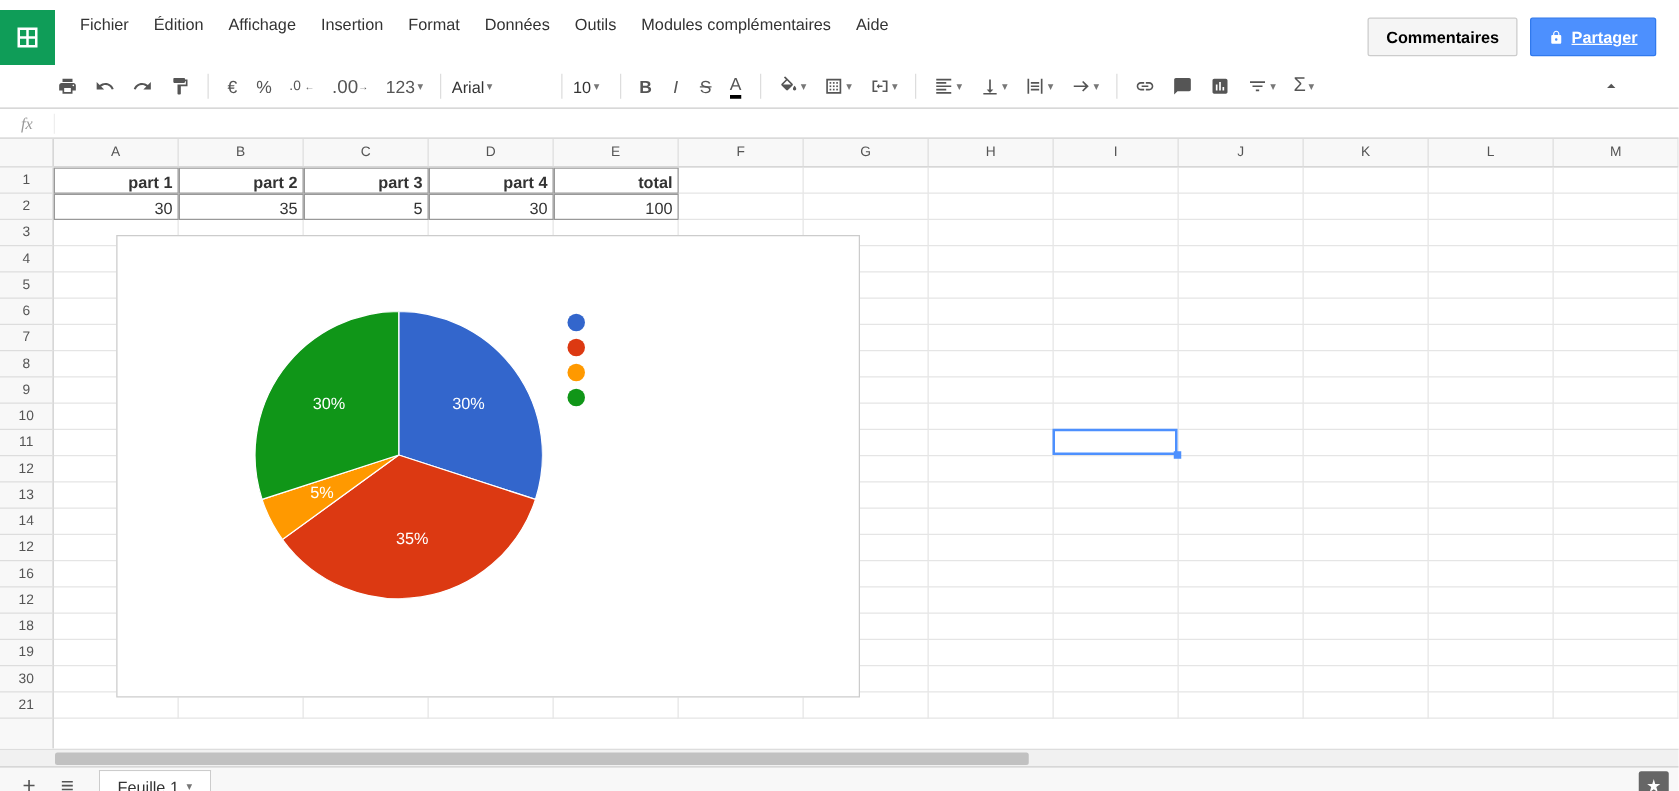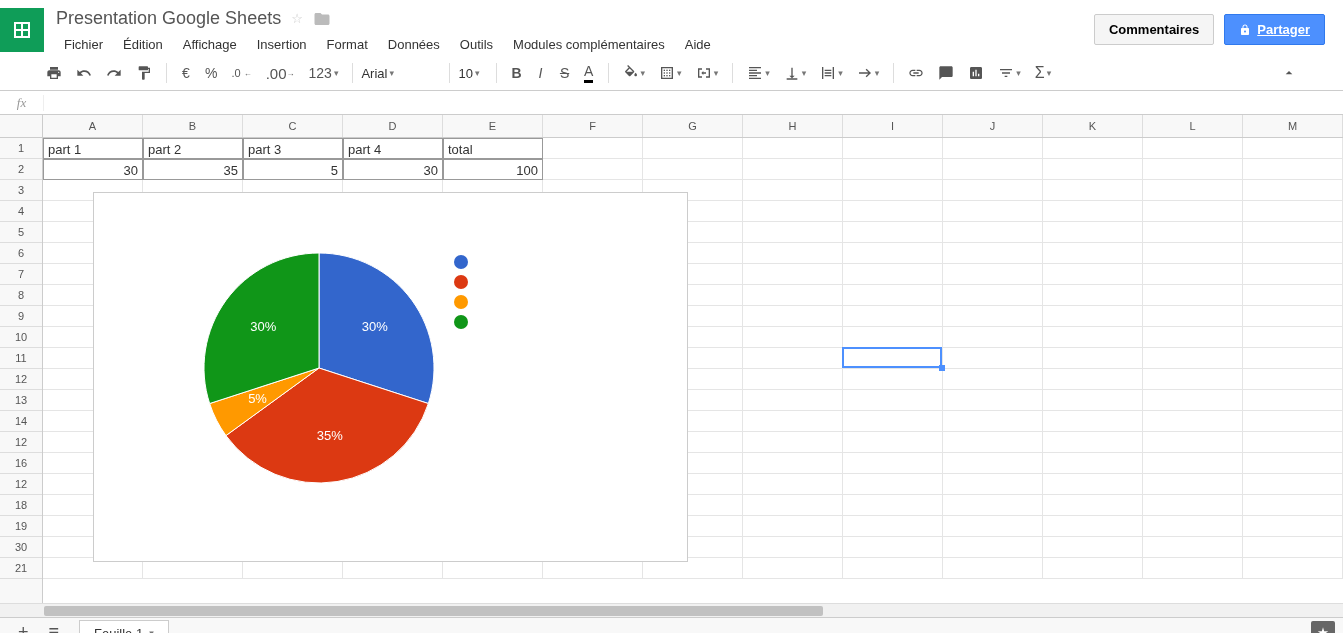--- a/index.html
+++ b/index.html
@@ -36,21 +36,21 @@
 .grid-container { position: relative; height: 488px; overflow: hidden; }
 .col-headers { display: flex; height: 23px; background: #f8f8f8; border-bottom: 1px solid #ccc; }
 .corner { width: 44px; border-right: 1px solid #ccc; background: #f8f8f8; }
 .col-header { width: 100px; text-align: center; border-right: 1px solid #ddd; font-size: 11px; color: #555; line-height: 23px; }
 .grid-body { display: flex; height: 465px; overflow: hidden; }
 .row-headers { width: 44px; background: #f8f8f8; border-right: 1px solid #ccc; }
 .row-header { height: 21px; text-align: center; border-bottom: 1px solid #ddd; font-size: 11px; color: #555; line-height: 21px; }
 .cells { position: relative; flex: 1; }
 .cell-row { display: flex; height: 21px; }
 .cell { width: 100px; height: 21px; border-right: 1px solid #e5e5e5; border-bottom: 1px solid #e5e5e5; padding: 0 4px; font-size: 13px; line-height: 21px; overflow: hidden; }
-.cell.header-cell { font-weight: normal; text-align: left; border: 1px solid #999; }
+.cell.header-cell { font-weight: bold; text-align: right; border: 1px solid #999; }
 .cell.data-cell { text-align: right; border: 1px solid #999; }
 .cell-selected { border: 2px solid #4d90fe; position: absolute; pointer-events: none; }
 .cell-handle { width: 6px; height: 6px; background: #4d90fe; position: absolute; }
 
 
 .chart-container { position: absolute; left: 50px; top: 54px; width: 595px; height: 370px; background: #fff; border: 1px solid #ccc; }
 .pie-chart { position: absolute; left: 110px; top: 60px; }
 .legend { position: absolute; left: 360px; top: 62px; }
 .legend-item { width: 14px; height: 14px; border-radius: 50%; margin-bottom: 6px; }
 
@@ -76,29 +76,20 @@
   <div class="logo">
     <svg viewBox="0 0 24 24" fill="#fff">
         <rect x="4" y="4" width="16" height="16" fill="#fff"></rect>
         <rect x="6" y="6" width="5" height="5" fill="#0f9d58"></rect>
         <rect x="13" y="6" width="5" height="5" fill="#0f9d58"></rect>
         <rect x="6" y="13" width="5" height="5" fill="#0f9d58"></rect>
         <rect x="13" y="13" width="5" height="5" fill="#0f9d58"></rect>
       </svg>
   </div>
   <div class="title-area">
-    <div class="title-row">
-      <span class="doc-title">Presentation Google Sheets</span>
-      <span class="star-icon">☆</span>
-      <span class="folder-icon">
-        <svg width="18" height="18" viewBox="0 0 24 24" fill="#bbb">
-            <path d="M10 4H4c-1.1 0-2 .9-2 2v12c0 1.1.9 2 2 2h16c1.1 0 2-.9 2-2V8c0-1.1-.9-2-2-2h-8l-2-2z"></path>
-          </svg>
-      </span>
-    </div>
     <div class="menubar">
       <span class="menu-item">Fichier</span>
       <span class="menu-item">Édition</span>
       <span class="menu-item">Affichage</span>
       <span class="menu-item">Insertion</span>
       <span class="menu-item">Format</span>
       <span class="menu-item">Données</span>
       <span class="menu-item">Outils</span>
       <span class="menu-item">Modules complémentaires</span>
       <span class="menu-item">Aide</span>

